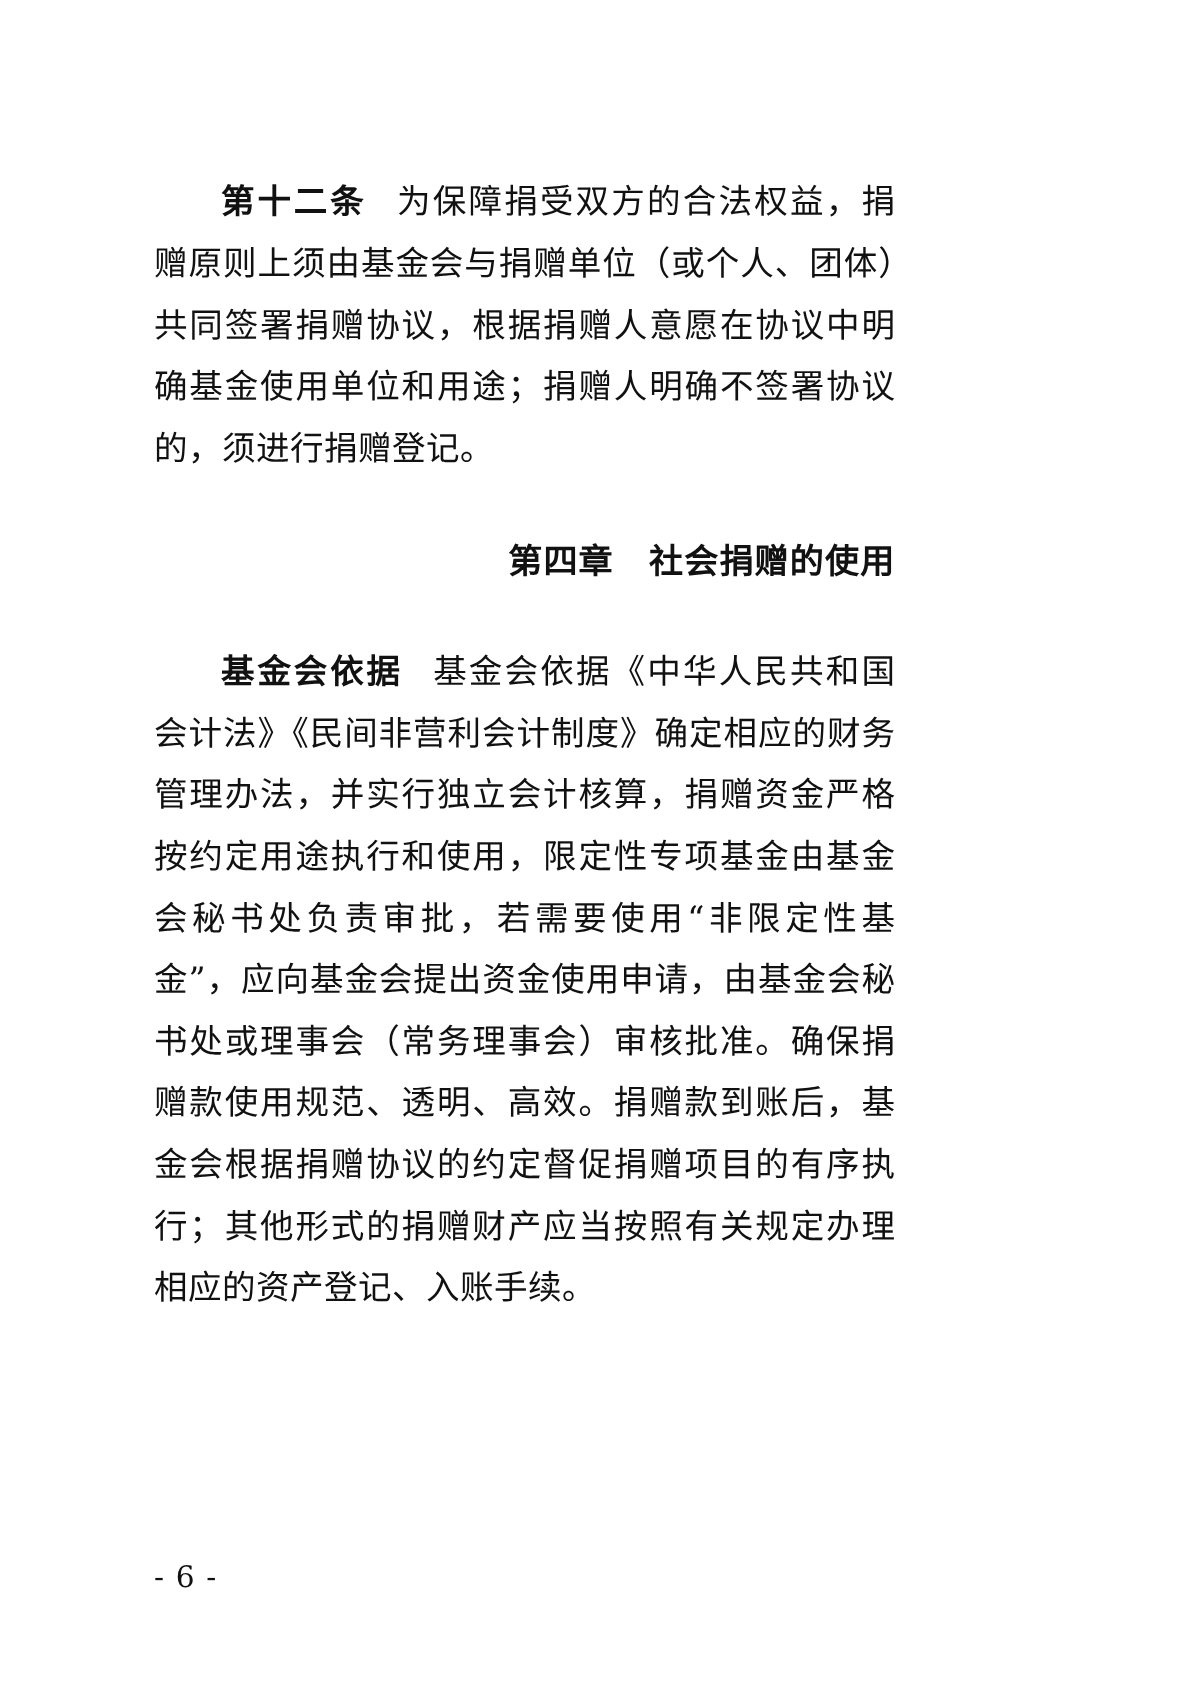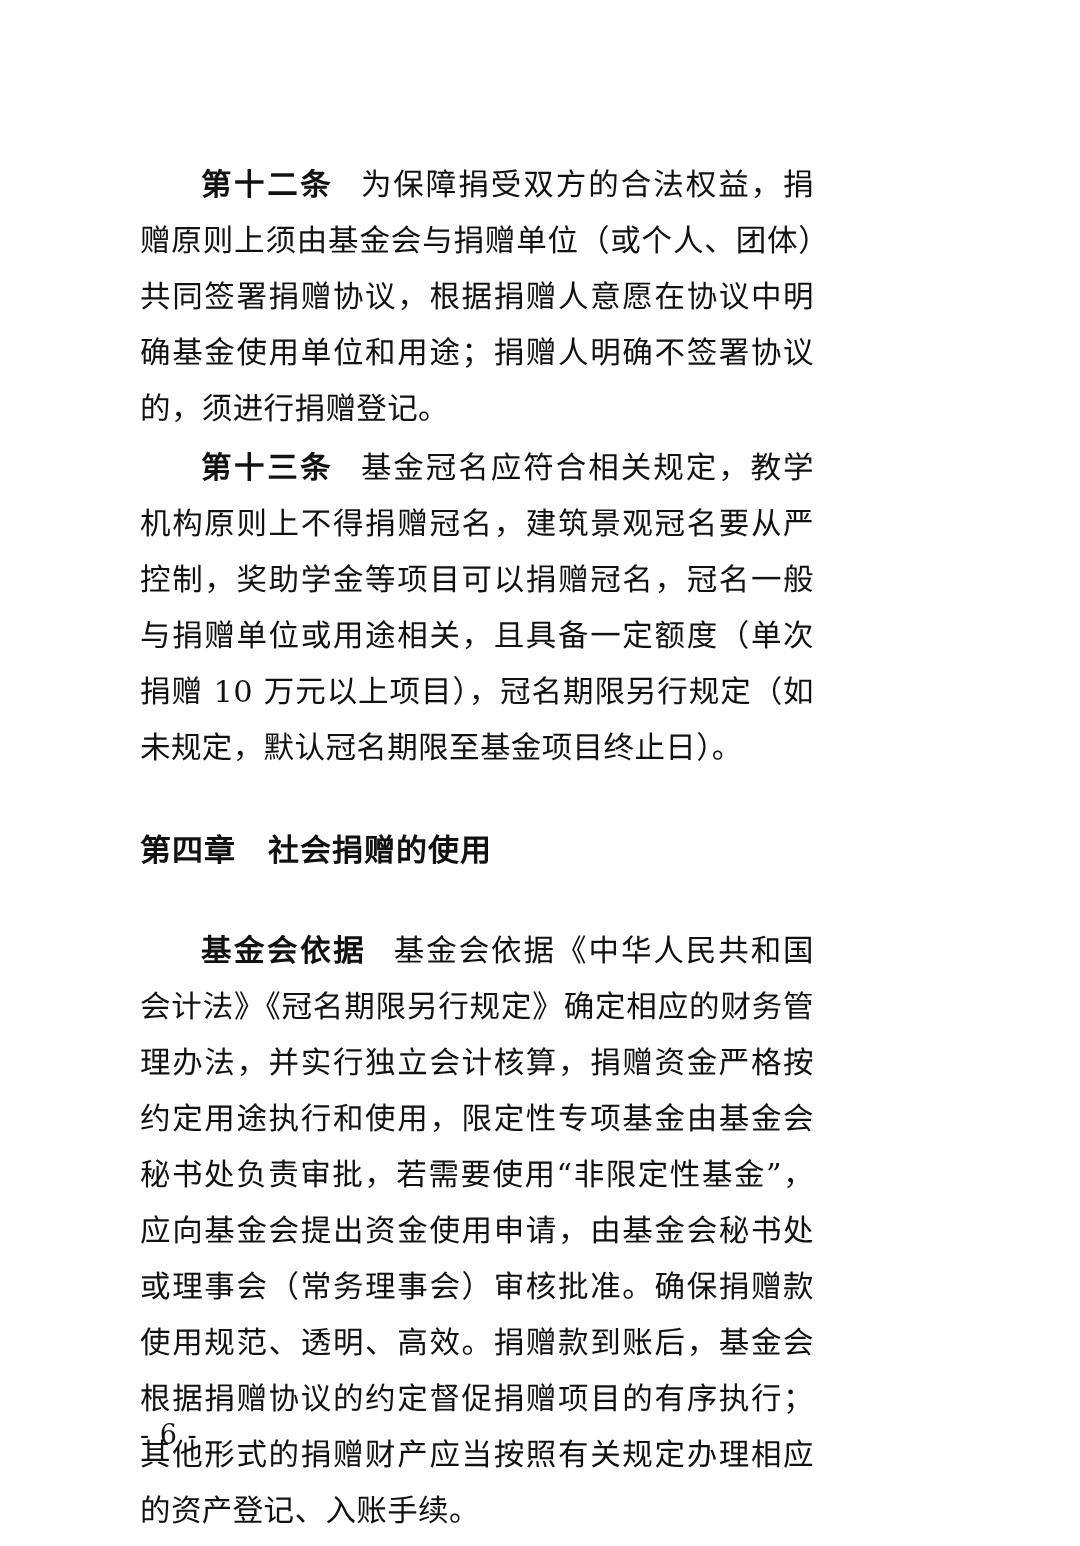--- a/index.html
+++ b/index.html
@@ -28,21 +28,21 @@
     line-height: 56px;
     text-align: justify;
     text-justify: inter-ideograph;
     margin: 0 0 2px 0;
     letter-spacing: 0.4px;
     text-indent: 61px;
   }
   .chapter-heading {
     font-size: 31px;
     line-height: 56px;
-    text-align: left;
+    text-align: right;
     font-weight: 600;
     margin: 46px 0 44px 0;
     letter-spacing: 1px;
   }
   .art-label {
     font-weight: 700;
     letter-spacing: 1px;
   }
   .art-gap {
     display: inline-block;
@@ -62,26 +62,23 @@
 <body>
 
 <div class="page">
 
   <div class="spacer-top"></div>
 
   <p class="para">
     <span class="art-label">第十二条</span><span class="art-gap"></span><span>为保障捐受双方的合法权益，捐赠原则上须由基金会与捐赠单位（或个人、团体）共同签署捐赠协议，根据捐赠人意愿在协议中明确基金使用单位和用途；捐赠人明确不签署协议的，须进行捐赠登记。</span>
   </p>
 
-  <p class="para">
-    <span class="art-label">第十三条</span><span class="art-gap"></span><span>基金冠名应符合相关规定，教学机构原则上不得捐赠冠名，建筑景观冠名要从严控制，奖助学金等项目可以捐赠冠名，冠名一般与捐赠单位或用途相关，且具备一定额度（单次捐赠 10 万元以上项目），冠名期限另行规定（如未规定，默认冠名期限至基金项目终止日）。</span>
-  </p>
 
   <h2 class="chapter-heading">第四章　社会捐赠的使用</h2>
 
   <p class="para">
-    <span class="art-label">基金会依据</span><span class="art-gap"></span><span>基金会依据《中华人民共和国会计法》《冠名期限另行规定》确定相应的财务管理办法，并实行独立会计核算，捐赠资金严格按约定用途执行和使用，限定性专项基金由基金会秘书处负责审批，若需要使用“非限定性基金”，应向基金会提出资金使用申请，由基金会秘书处或理事会（常务理事会）审核批准。确保捐赠款使用规范、透明、高效。捐赠款到账后，基金会根据捐赠协议的约定督促捐赠项目的有序执行；其他形式的捐赠财产应当按照有关规定办理相应的资产登记、入账手续。</span>
+    <span class="art-label">基金会依据</span><span class="art-gap"></span><span>基金会依据《中华人民共和国会计法》《民间非营利会计制度》确定相应的财务管理办法，并实行独立会计核算，捐赠资金严格按约定用途执行和使用，限定性专项基金由基金会秘书处负责审批，若需要使用“非限定性基金”，应向基金会提出资金使用申请，由基金会秘书处或理事会（常务理事会）审核批准。确保捐赠款使用规范、透明、高效。捐赠款到账后，基金会根据捐赠协议的约定督促捐赠项目的有序执行；其他形式的捐赠财产应当按照有关规定办理相应的资产登记、入账手续。</span>
   </p>
 
 
   <div class="footer">- 6 -</div>
 
 </div>
 
 </body></html>

